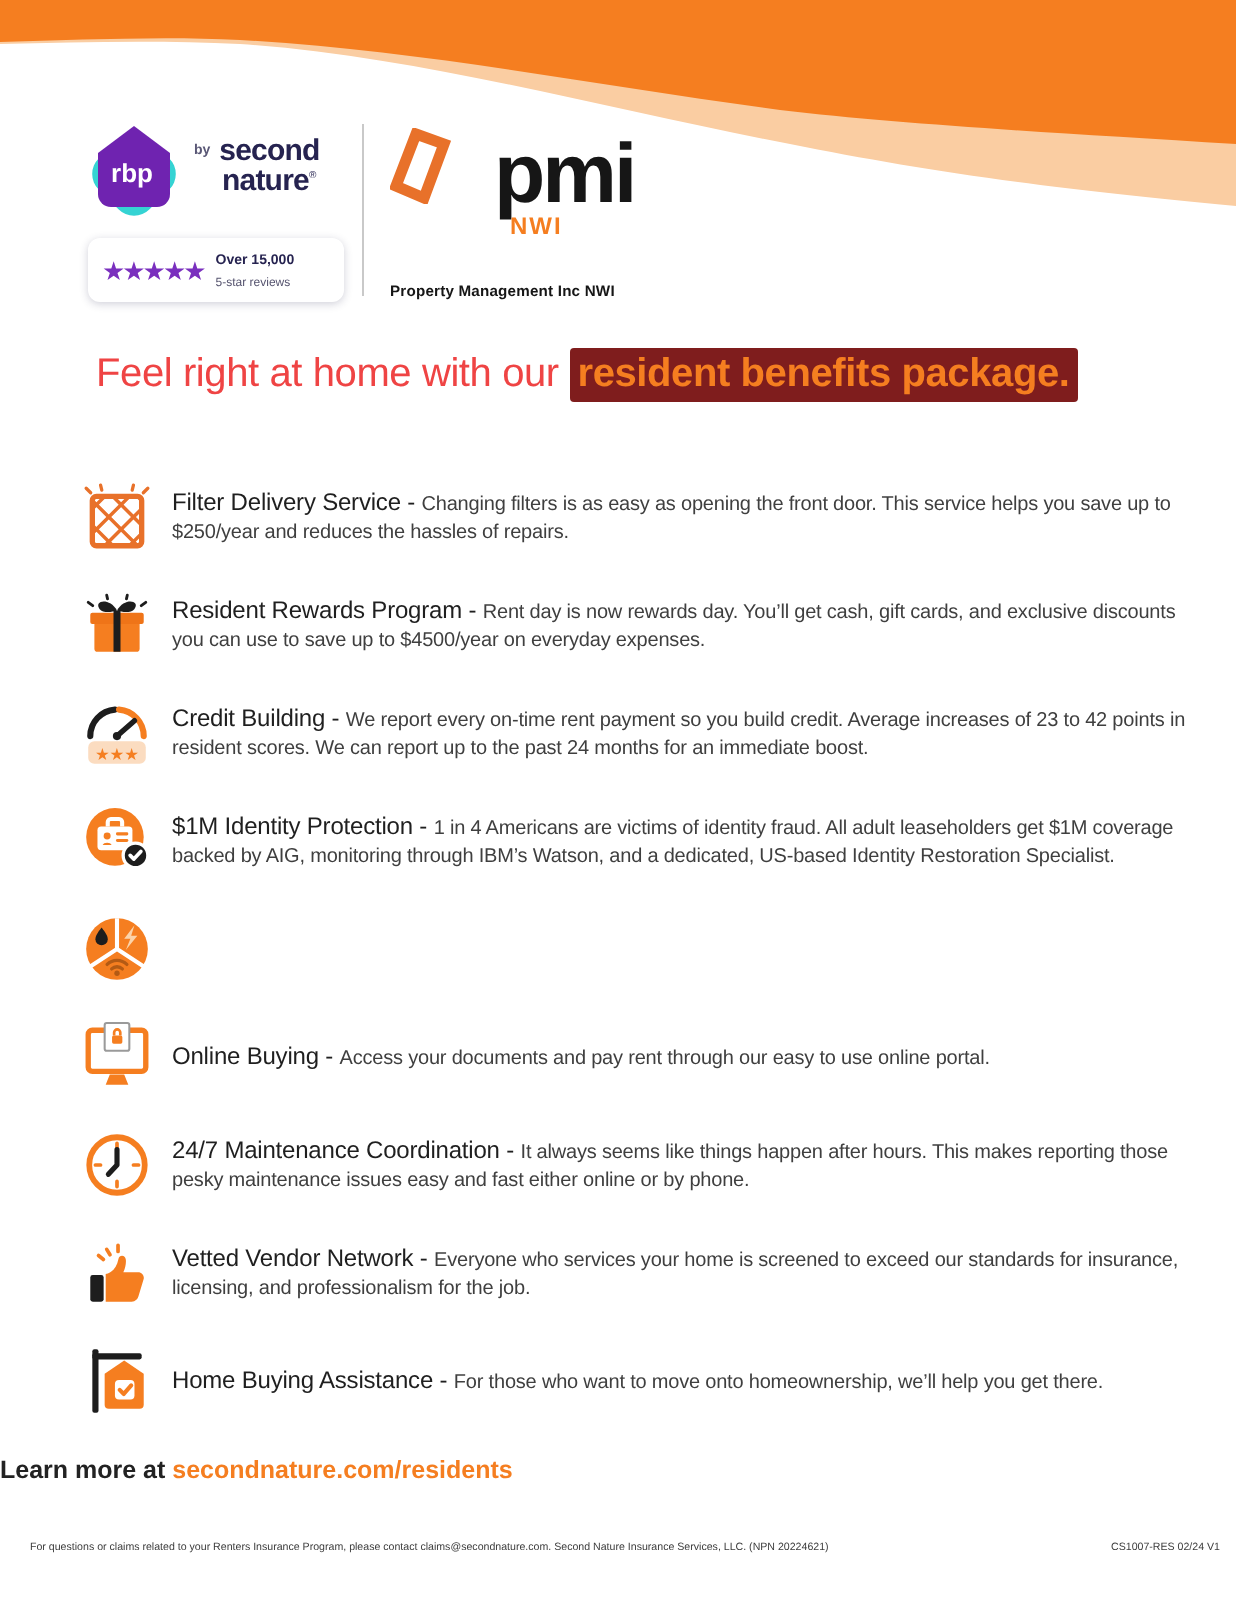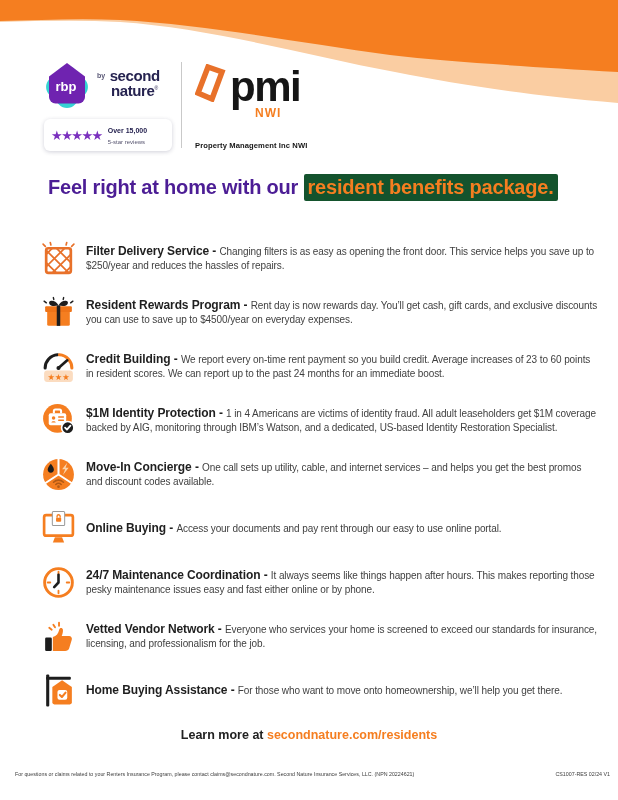--- a/index.html
+++ b/index.html
@@ -26,37 +26,37 @@
     margin-top:7px;width:128px;background:#fff;border-radius:6px;
     box-shadow:0 1px 4px rgba(40,40,80,.22);padding:5px 7px;
     display:flex;align-items:center;gap:6px;
   }
   .stars{color:#7A2FBE;font-size:13px;letter-spacing:-1.5px;line-height:13px;white-space:nowrap;}
   .stars-text{line-height:8px;}
   .stars-l1{font-size:7px;font-weight:700;color:#262350;}
   .stars-l2{font-size:6px;color:#55536e;}
   .brand-divider{width:1px;height:86px;background:#c9c9c9;margin:2px 13px 0 9px;flex:none;}
   .pmi-col{margin-top:4px;}
-  .pmi-row{display:flex;align-items:flex-end;}
+  .pmi-row{display:flex;align-items:flex-end;gap:17px;}
   .pmi-diamond{width:31px;height:38px;flex:none;margin-bottom:2px;}
   .pmi-word{font-size:42px;font-weight:800;color:#161616;letter-spacing:-1.5px;line-height:34px;margin-left:4px;}
   .pmi-region{font-size:12px;font-weight:700;color:#F57E20;letter-spacing:1px;margin:2px 0 0 60px;}
   .pmi-sub{font-size:7.6px;font-weight:700;color:#161616;margin-top:21px;letter-spacing:0.1px;}
   
   .title{position:absolute;top:176px;left:48px;right:20px;font-size:20px;letter-spacing:-0.2px;white-space:nowrap;}
-  .title-prefix{font-weight:700;color:#4c1d95;}
-  .title-highlight{font-weight:700;color:#F57E20;background:#14532d;padding:2px 4px 3px 4px;border-radius:2px;}
+  .title-prefix{font-weight:400;color:#ef4444;}
+  .title-highlight{font-weight:700;color:#F57E20;background:#7f1d1d;padding:2px 4px 3px 4px;border-radius:2px;}
   
   .benefits{position:absolute;top:240px;left:40px;width:558px;display:flex;flex-direction:column;gap:17px;}
   .benefit{display:flex;align-items:center;gap:9px;}
   .b-icon{width:37px;height:37px;flex:none;}
   .b-text{font-size:10px;line-height:14px;color:#3f3f3f;letter-spacing:-0.1px;}
-  .b-title{font-size:12px;font-weight:700;color:#1f1f1f;}
-  
-  .footer{position:absolute;top:728px;left:0;width:618px;text-align:center;font-size:12.5px;}
+  .b-title{font-size:12px;font-weight:400;color:#1f1f1f;}
+  
+  .footer{position:absolute;top:728px;left:0;width:618px;text-align:left;font-size:12.5px;}
   .footer-prefix{font-weight:600;color:#222;}
   .footer-link{font-weight:700;color:#F57E20;text-decoration:none;}
   .legal{position:absolute;top:771px;left:15px;right:8px;display:flex;justify-content:space-between;font-size:5.3px;color:#3c3c3c;}
 </style>
 </head>
 <body>
 
 <div class="page">
 
   <svg class="wave" viewBox="0 0 618 112" aria-hidden="true">
@@ -138,21 +138,21 @@
 
     <div class="benefit">
       <svg class="b-icon" viewBox="0 0 36 36">
         <rect x="4" y="22" width="28" height="11" rx="3" fill="#FBDCC0"></rect>
         <text x="18" y="31" text-anchor="middle" font-size="8" fill="#F57E20">★★★</text>
         <path d="M5,19.5 A13,13 0 0 1 17,6.6" stroke="#1d1d1d" stroke-width="3" fill="none" stroke-linecap="round"></path>
         <path d="M19,6.6 A13,13 0 0 1 31,19.5" stroke="#F57E20" stroke-width="3" fill="none" stroke-linecap="round"></path>
         <line x1="18" y1="19.5" x2="26.5" y2="12" stroke="#1d1d1d" stroke-width="2.6" stroke-linecap="round"></line>
         <circle cx="18" cy="19.5" r="2" fill="#1d1d1d"></circle>
       </svg>
-      <div class="b-text"><span class="b-title">Credit Building</span><span class="b-title"> - </span><span>We report every on-time rent payment so you build credit. Average increases of 23 to 60 points in resident scores. We can report up to the past 24 months for an immediate boost.</span></div>
+      <div class="b-text"><span class="b-title">Credit Building</span><span class="b-title"> - </span><span>We report every on-time rent payment so you build credit. Average increases of 23 to 42 points in resident scores. We can report up to the past 24 months for an immediate boost.</span></div>
     </div>
 
     <div class="benefit">
       <svg class="b-icon" viewBox="0 0 36 36">
         <circle cx="17" cy="16" r="14" fill="#F57E20"></circle>
         <path d="M13.5,11 v-2.2 a1.5,1.5 0 0 1 1.5,-1.5 h4 a1.5,1.5 0 0 1 1.5,1.5 V11" stroke="#ffffff" stroke-width="2" fill="none"></path>
         <rect x="8.5" y="11" width="17" height="11.5" rx="1.8" fill="#ffffff"></rect>
         <circle cx="13.2" cy="15.6" r="1.7" fill="#F57E20"></circle>
         <path d="M11,20 c0.4,-1.6 4,-1.6 4.4,0 Z" fill="#F57E20"></path>
         <rect x="17.5" y="13.8" width="6" height="1.5" rx="0.7" fill="#F57E20"></rect>
@@ -165,21 +165,20 @@
 
     <div class="benefit">
       <svg class="b-icon" viewBox="0 0 36 36">
         <circle cx="18" cy="18" r="15" fill="#F57E20"></circle>
         <path d="M18,18 V3 M18,18 L5,26.5 M18,18 L31,26.5" stroke="#ffffff" stroke-width="2"></path>
         <path d="M10.5,7.5 c2,2.6 3,4.1 3,5.7 a3,3 0 1 1 -6,0 c0,-1.6 1,-3.1 3,-5.7 Z" fill="#1d1d1d"></path>
         <path d="M26.5,6.5 l-5,6.5 h3 l-2.2,5.5 5.6,-7 h-3 Z" fill="#FBD3A9"></path>
         <path d="M13.2,25.5 a6.8,6.8 0 0 1 9.6,0 M15.4,27.7 a3.7,3.7 0 0 1 5.2,0" stroke="#B35A14" stroke-width="1.6" fill="none" stroke-linecap="round"></path>
         <circle cx="18" cy="29.8" r="1.3" fill="#B35A14"></circle>
       </svg>
-      <div class="b-text"><span class="b-title">Move-In Concierge</span><span class="b-title"> - </span><span>One call sets up utility, cable, and internet services – and helps you get the best promos and discount codes available.</span></div>
     </div>
 
     <div class="benefit">
       <svg class="b-icon" viewBox="0 0 36 36">
         <rect x="4" y="5" width="28" height="20" rx="2" fill="none" stroke="#F57E20" stroke-width="2.6"></rect>
         <rect x="12" y="1.5" width="12" height="13.5" rx="1" fill="#ffffff" stroke="#9a9a9a" stroke-width="1"></rect>
         <path d="M16.6,7.5 v-1.4 a1.5,1.5 0 0 1 3,0 v1.4" stroke="#F57E20" stroke-width="1.3" fill="none"></path>
         <rect x="15.6" y="7.5" width="5" height="4" rx="0.8" fill="#F57E20"></rect>
         <path d="M14.5,26.5 h7 l2,5 h-11 Z" fill="#F57E20"></path>
       </svg>

